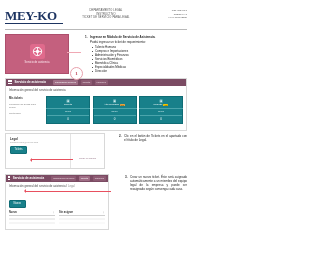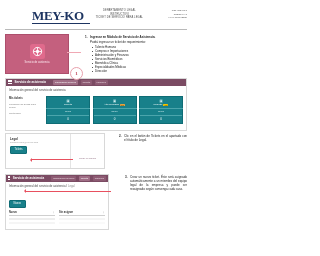--- a/index.html
+++ b/index.html
@@ -5,21 +5,21 @@
   html,body{margin:0;padding:0;}
   body{
     width:192px;height:256px;background:#ffffff;
     font-family:"Liberation Sans", sans-serif;
     color:#333;overflow:hidden;position:relative;
   }
   .page{width:192px;height:256px;position:relative;background:#fff;}
 
   
   .header{display:flex;align-items:flex-start;padding:7px 5px 3px 5px;}
-  .logo{width:62px;flex:0 0 62px;padding-top:2px;margin-left:27px;}
+  .logo{width:62px;flex:0 0 62px;padding-top:2px;}
   .logo-text{
     font-family:"Liberation Serif", serif;
     font-size:13px;letter-spacing:-0.3px;color:#1d3461;font-weight:bold;
     line-height:13px;white-space:nowrap;
   }
   .logo-rule{height:1.2px;background:#1d3461;margin-top:1px;width:58px;}
   .hdr-mid{flex:1;text-align:center;padding-top:2px;}
   .hdr-mid div{font-size:2.6px;line-height:3.6px;color:#4a4a4a;letter-spacing:0.15px;}
   .hdr-right{width:42px;flex:0 0 42px;text-align:right;padding-top:2px;}
   .hdr-right div{font-size:2.5px;line-height:3.6px;color:#4a4a4a;}

